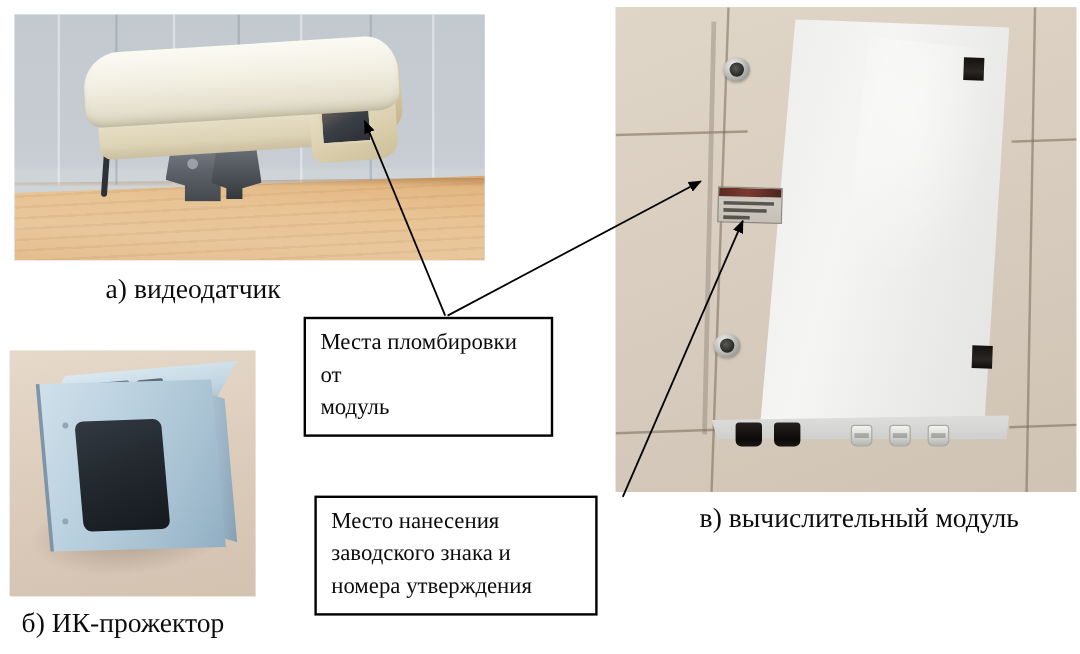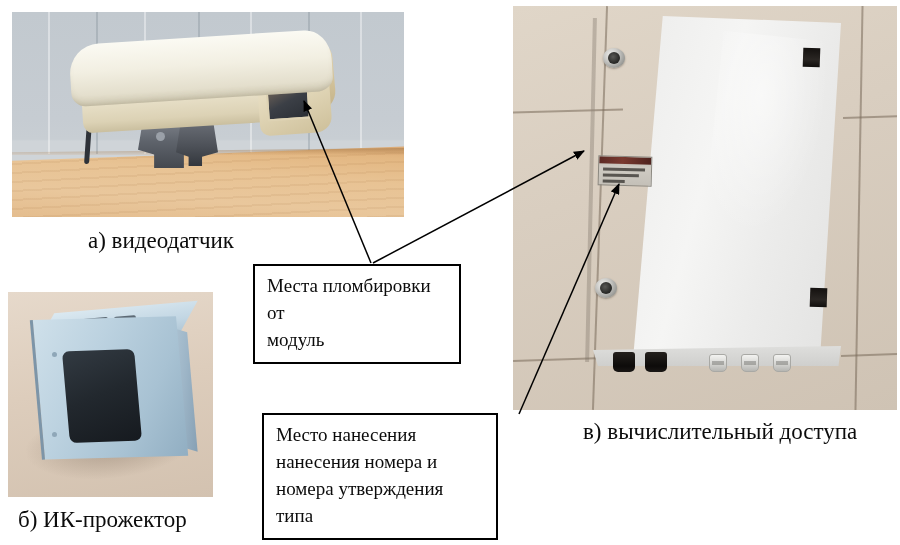--- a/index.html
+++ b/index.html
@@ -370,22 +370,21 @@
     <line x1="519" y1="414" x2="619" y2="184" stroke="#000" stroke-width="1.5" marker-end="url(#arrowhead)"></line>
   </svg>
 
   <div class="callout" id="callout-seal">
     <div>Места пломбировки от</div>
     <div>модуль</div>
   </div>
 
   <div class="callout" id="callout-serial">
     <div>Место нанесения</div>
-    <div>нанесения номера и</div>
+    <div>заводского знака и</div>
     <div>номера утверждения</div>
-    <div>типа</div>
   </div>
 
   <div class="caption" id="cap-a">а) видеодатчик</div>
   <div class="caption" id="cap-b">б) ИК-прожектор</div>
-  <div class="caption" id="cap-c">в) вычислительный доступа</div>
+  <div class="caption" id="cap-c">в) вычислительный модуль</div>
 
 </div>
 
 </body></html>

